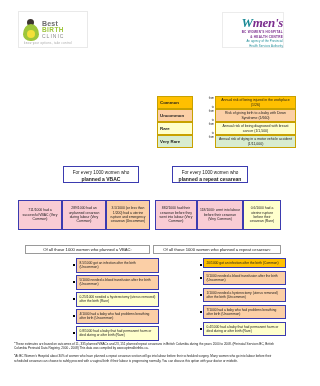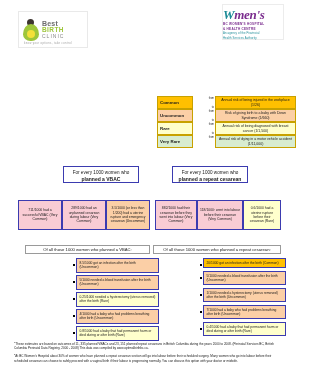--- a/index.html
+++ b/index.html
@@ -20,21 +20,21 @@
   .bbc-mark{width:16px;height:22px;position:relative;flex:0 0 auto;margin-right:3px;}
   .bbc-head{position:absolute;left:4px;top:0;width:7px;height:7px;border-radius:50%;background:#3d3530;}
   .bbc-body{position:absolute;left:0;top:5px;width:16px;height:17px;border-radius:50% 50% 46% 46%/60% 60% 40% 40%;background:#9ec63b;}
   .bbc-belly{position:absolute;left:4px;top:11px;width:8px;height:8px;border-radius:50%;background:#f4e03a;}
   .bbc-text{line-height:1;}
   .bbc-l1{font-size:7px;color:#6d6d6d;font-weight:bold;letter-spacing:.2px;}
   .bbc-l2{font-size:6.5px;color:#9ec63b;font-weight:bold;letter-spacing:.4px;}
   .bbc-l3{font-size:5px;color:#8a8a8a;letter-spacing:1px;}
   .bbc-tag{position:absolute;left:5px;bottom:2px;font-size:2.6px;color:#9a9a9a;letter-spacing:.4px;}
 
-  .logo-wh{left:222px;top:4px;width:60px;height:34px;border:1px solid #ececec;text-align:left;}
+  .logo-wh{left:222px;top:12px;width:60px;height:34px;border:1px solid #ececec;text-align:right;}
   .wh-word{font-family:"Liberation Serif", serif;font-style:italic;font-weight:bold;
            font-size:13px;color:#7b2d8e;line-height:13px;margin-top:3px;letter-spacing:-.3px;}
   .wh-word .teal{color:#1b8a96;}
   .wh-l2{font-size:3.1px;font-weight:bold;color:#7b2d8e;letter-spacing:.25px;line-height:4px;margin-top:1px;}
   .wh-l3{font-size:2.8px;color:#1b8a96;letter-spacing:.1px;line-height:3.6px;margin-top:1px;}
 
   
   .legend{position:absolute;left:157px;top:96px;width:139px;}
   .legend-row{display:flex;align-items:stretch;height:13px;margin-bottom:0;}
   .lg-label{width:36px;font-size:4.4px;font-weight:bold;display:flex;align-items:center;

